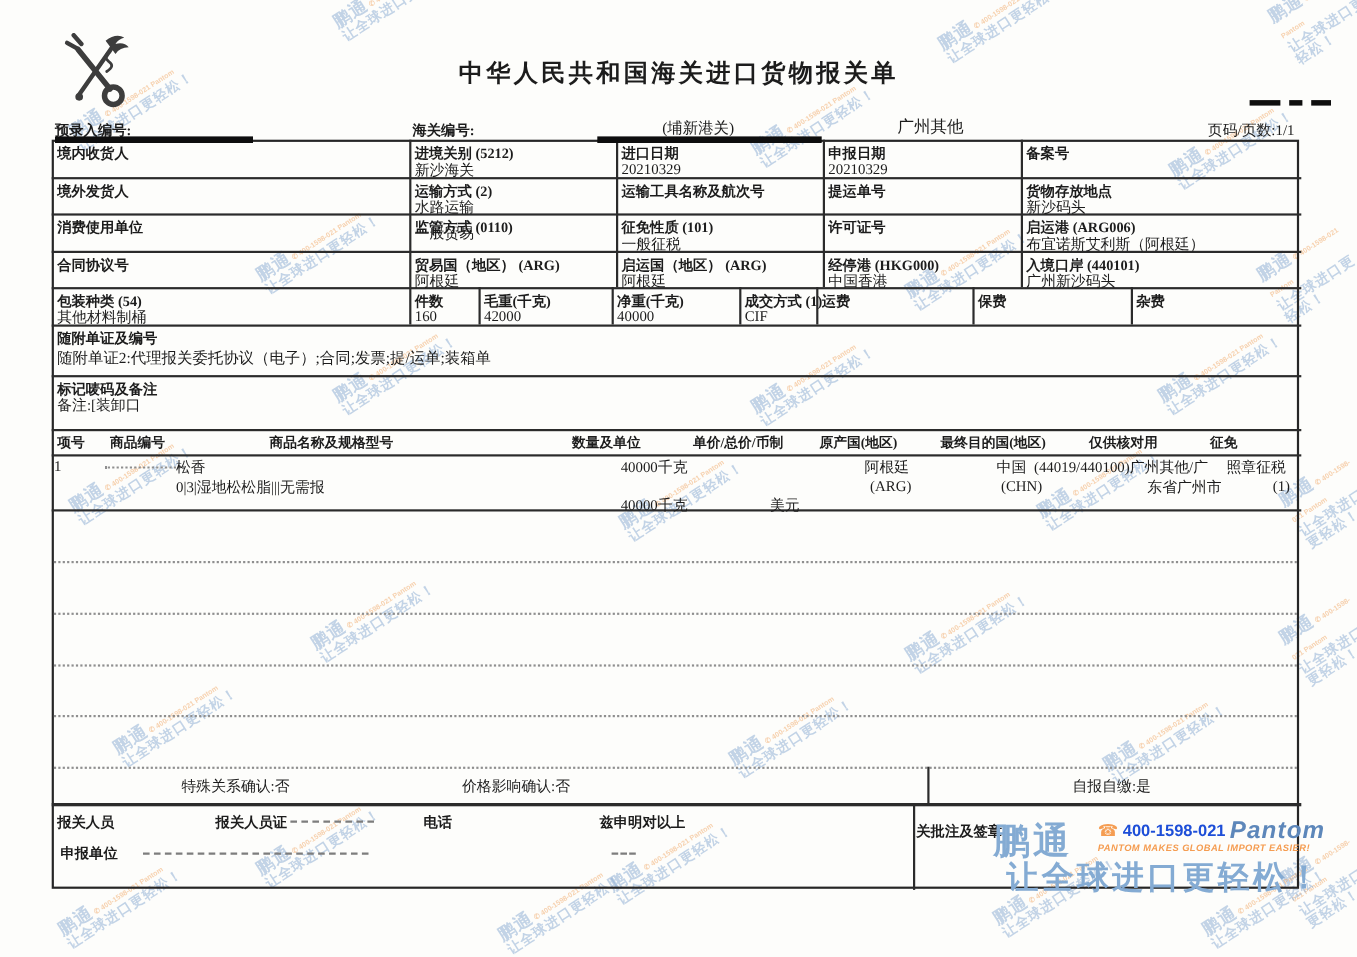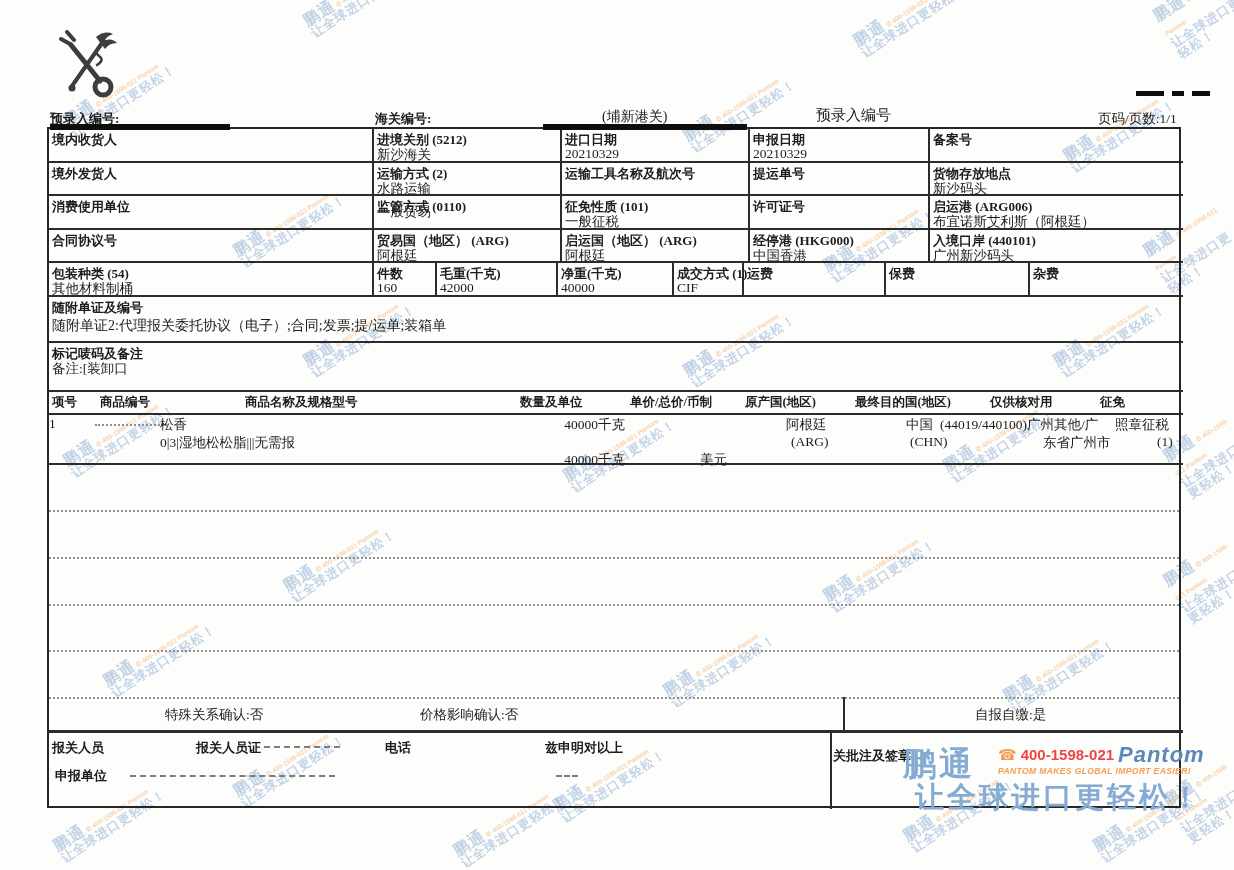--- a/index.html
+++ b/index.html
@@ -18,21 +18,21 @@
   .dashline{position:absolute;border-top:2px dashed #7d7d7d}
   .dotline{position:absolute;border-top:2px dotted #8f8f8f}
   .wm{position:absolute;transform:rotate(-33deg);transform-origin:left top;pointer-events:none;line-height:1.08;z-index:1}
   .wm .c1{font-weight:700;font-size:16px;color:rgba(146,176,214,.55);letter-spacing:1px}
   .wm .c2{font-weight:700;font-size:6.5px;color:rgba(242,166,98,.5);font-family:"Liberation Sans",sans-serif}
   .wm .c3{font-weight:700;font-size:12.5px;color:rgba(146,176,214,.55);letter-spacing:1px}
   .txt{z-index:3}
   .line{z-index:2}
   #brand{z-index:4}
   .brand-cn{font-weight:700;font-size:33px;color:#84abd3;letter-spacing:3px}
-  .brand-tel{font-weight:700;font-size:15px;color:#ef4444;font-family:"Liberation Sans",sans-serif}
+  .brand-tel{font-weight:700;font-size:15px;color:#1d4ed8;font-family:"Liberation Sans",sans-serif}
   .brand-phone{color:#f59d52;font-size:15px}
   .brand-en{font-weight:700;font-style:italic;font-size:22px;color:#5d87ba;font-family:"Liberation Sans",sans-serif;letter-spacing:1px}
   .brand-sl-en{font-weight:700;font-style:italic;font-size:8.5px;color:#f59d52;font-family:"Liberation Sans",sans-serif;letter-spacing:.4px}
   .brand-sl-cn{font-weight:700;font-size:29px;color:#84abd3;letter-spacing:3px}
   .title{position:absolute;left:0;right:0;top:52px;text-align:center;font-size:22px;font-weight:700;letter-spacing:3px;z-index:3}
 </style>
 </head>
 <body>
 
 <div id="page">
@@ -45,25 +45,26 @@
         <line x1="14" y1="14" x2="5" y2="9" stroke-width="4"></line>
         <line x1="18" y1="10" x2="11" y2="2" stroke-width="4"></line>
         <line x1="46" y1="13" x2="16" y2="56" stroke-width="4"></line>
         <path d="M44 17 q-7 4 -1 9 q6 4 -2 9" stroke-width="2.5"></path>
       </g>
       <path d="M40 7 q9 -7 17 -3 q-6 2 -8 6 q8 -2 12 3 q-8 0 -12 6 z" fill="#3d3d3d"></path>
       <circle cx="16" cy="58" r="3.5" fill="#3d3d3d"></circle>
     </svg>
   </div>
 
+  <div class="title">中华人民共和国海关进口货物报关单</div>
 
   <div class="abs lbl txt" style="left:50px;top:110px">预录入编号:</div>
   <div class="abs lbl txt" style="left:375px;top:110px">海关编号:</div>
   <div class="abs val txt" style="left:602px;top:108px;font-size:14px">(埔新港关)</div>
-  <div class="abs txt" style="left:816px;top:106px;font-size:15px">预录入编号</div>
+  <div class="abs txt" style="left:816px;top:106px;font-size:15px">广州其他</div>
   <div class="abs val txt" style="left:1098px;top:110px">页码/页数:1/1</div>
 
   <div class="redact txt" style="left:1136px;top:91px;width:28px;height:5px"></div>
   <div class="redact txt" style="left:1172px;top:91px;width:12px;height:5px"></div>
   <div class="redact txt" style="left:1192px;top:91px;width:18px;height:5px"></div>
 
   <div id="tablebox" class="line"></div>
 
   <div class="redact txt" style="left:50px;top:124px;width:180px;height:6px"></div>
   <div class="redact txt" style="left:543px;top:124px;width:204px;height:6px"></div>

